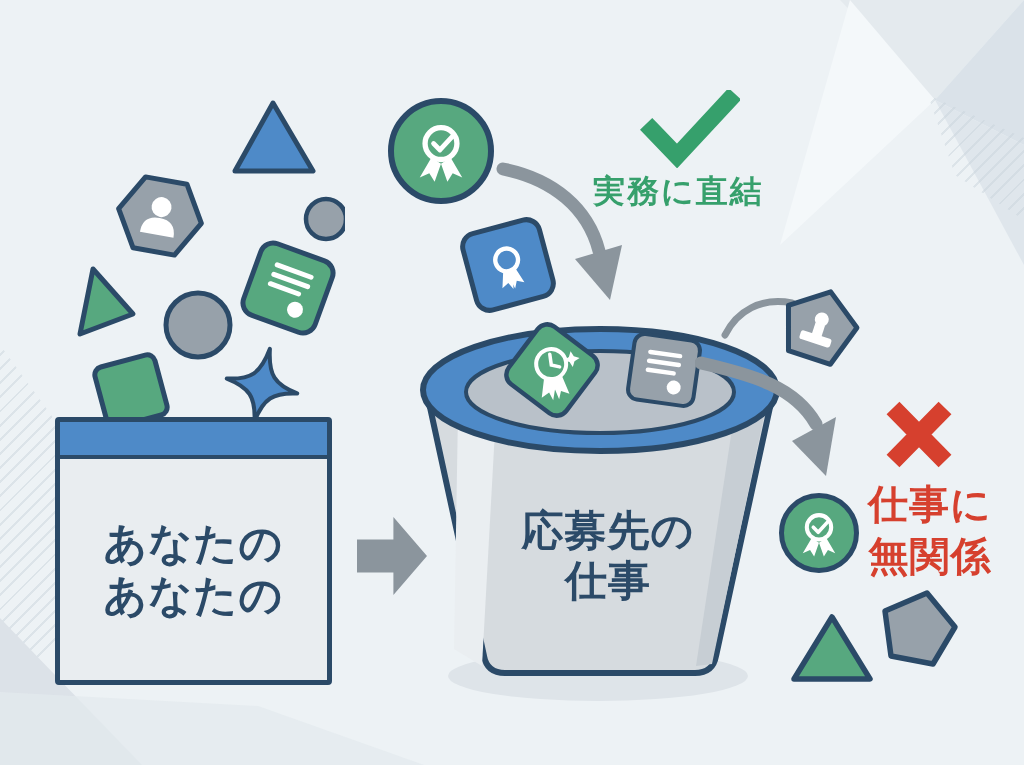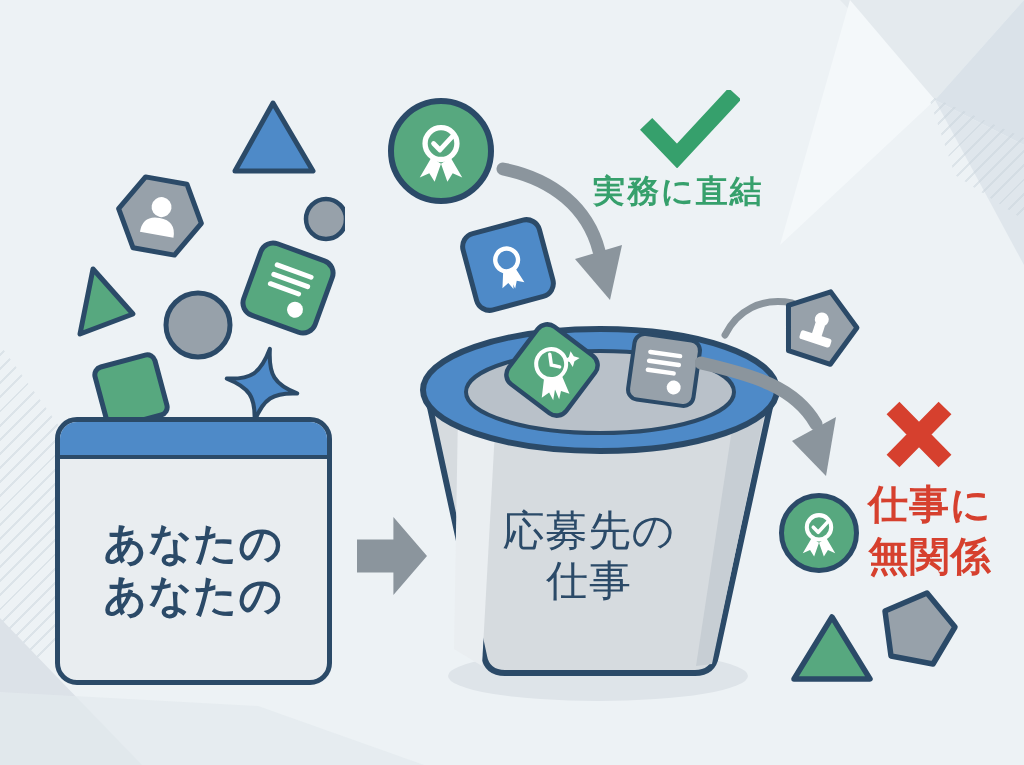--- a/index.html
+++ b/index.html
@@ -11,35 +11,35 @@
   .abs{position:absolute;}
   .facet{position:absolute;inset:0;}
   .hatch{
     position:absolute;inset:0;
     background:repeating-linear-gradient(135deg,#c7d2da 0 2px,transparent 2px 10px);
     opacity:.45;
   }
   
   .source-box{
     position:absolute;left:55px;top:417px;width:277px;height:268px;
-    box-sizing:border-box;border:5px solid #2B4A68;border-radius:22px;
+    box-sizing:border-box;border:5px solid #2B4A68;border-radius:4px;
     background:#E9EDF0;display:flex;flex-direction:column;overflow:hidden;
   }
   .box-header{height:33px;background:#4E8AC8;border-bottom:4px solid #2B4A68;flex:0 0 auto;}
   .box-label{
     flex:1;display:flex;flex-direction:column;align-items:center;justify-content:center;
     font-size:43px;font-weight:700;color:#2B4A68;line-height:1.2;letter-spacing:1px;text-align:center;
   }
   .flow-arrow{
     position:absolute;left:357px;top:517px;width:70px;height:78px;background:#8B959D;
     clip-path:polygon(0% 29%,52% 29%,52% 0%,100% 50%,52% 100%,52% 71%,0% 71%);
   }
   .bucket-label{
-    position:absolute;left:486px;top:506px;width:206px;text-align:center;
-    font-size:42px;font-weight:400;color:#2B4A68;line-height:1.2;letter-spacing:1px;
+    position:absolute;left:505px;top:506px;width:206px;text-align:center;
+    font-size:42px;font-weight:700;color:#2B4A68;line-height:1.2;letter-spacing:1px;
   }
   .badge-circle{
     position:absolute;border-radius:50%;background:#57A87F;border:6px solid #2B4A68;
     box-sizing:border-box;display:flex;align-items:center;justify-content:center;
   }
   .badge-square{
     position:absolute;background:#4E8AC8;border:5px solid #2B4A68;border-radius:16px;
     box-sizing:border-box;display:flex;align-items:center;justify-content:center;
   }
   .match-label{

